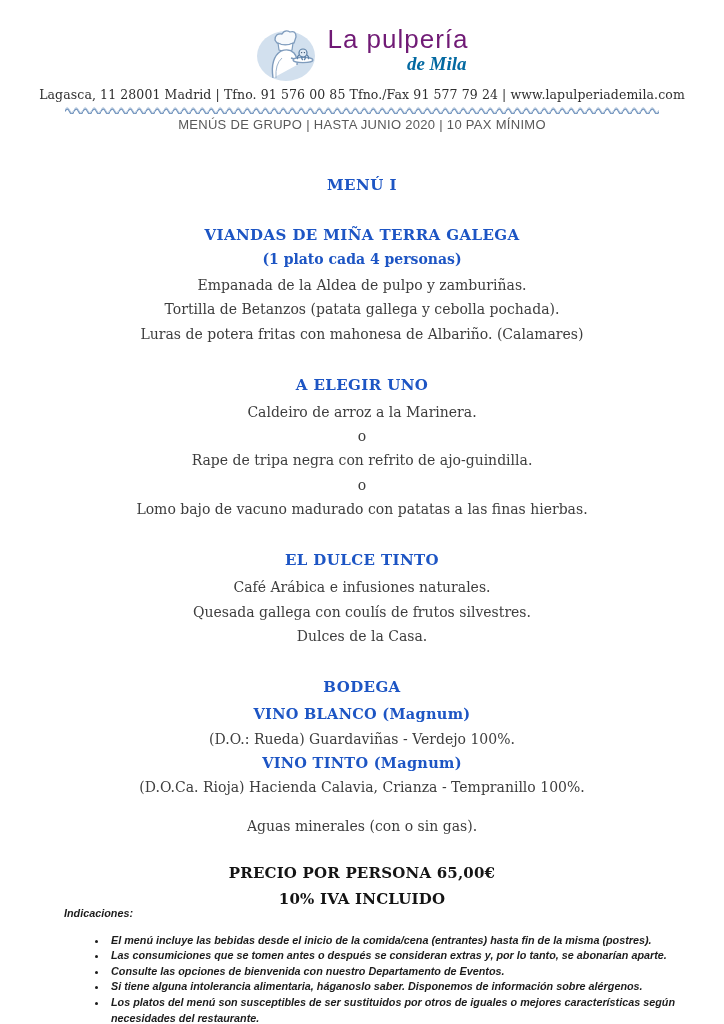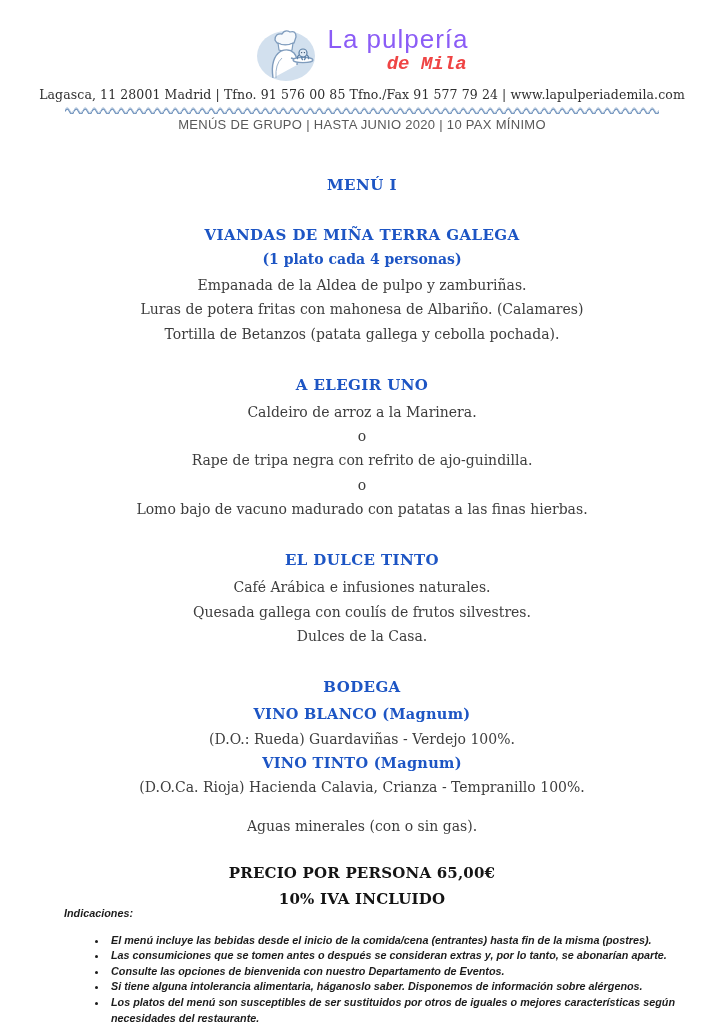--- a/index.html
+++ b/index.html
@@ -16,25 +16,25 @@
   
   .header { padding-top:24px; text-align:center; }
   .logo-row {
     display:flex; justify-content:center; align-items:flex-start;
     height:60px;
   }
   .emblem { margin-top:2px; }
   .brand { margin-left:6px; text-align:left; }
   .brand-1 {
     font-family:"Liberation Sans", sans-serif;
-    font-size:26px; letter-spacing:1px; color:#8b5cf6; line-height:30px;
+    font-size:26px; letter-spacing:1px; color:#701a75; line-height:30px;
   }
   .brand-2 {
-    font-family:Liberation Mono, monospace; font-style:italic; font-weight:bold;
-    font-size:19px; color:#ef4444; text-align:right; line-height:20px;
+    font-family:Liberation Serif, serif; font-style:italic; font-weight:bold;
+    font-size:19px; color:#0369a1; text-align:right; line-height:20px;
     padding-right:2px;
   }
   .address {
     margin-top:3px;
     font-size:12.5px; color:#2e2e2e; letter-spacing:0.1px;
   }
   .wave { display:block; margin:4px auto 0; }
   .subtitle {
     margin-top:3px;
     font-family:"Liberation Sans", sans-serif;
@@ -126,22 +126,22 @@
 
   <div class="menu">
     <div class="menu-title">MENÚ I</div>
 
     <div id="sections">
   <div class="section">
     <div class="section-heading first">VIANDAS DE MIÑA TERRA GALEGA</div>
     <div class="section-subheading">(1 plato cada 4 personas)</div>
     <div class="items">
             <p>Empanada de la Aldea de pulpo y zamburiñas.</p>
+            <p>Tortilla de Betanzos (patata gallega y cebolla pochada).</p>
             <p>Luras de potera fritas con mahonesa de Albariño. (Calamares)</p>
-            <p>Tortilla de Betanzos (patata gallega y cebolla pochada).</p>
           </div>
   </div>
 
   <div class="section">
     <div class="section-heading">A ELEGIR UNO</div>
 
     <div class="items">
             <p>Caldeiro de arroz a la Marinera.</p>
             <p>o</p>
             <p>Rape de tripa negra con refrito de ajo-guindilla.</p>

